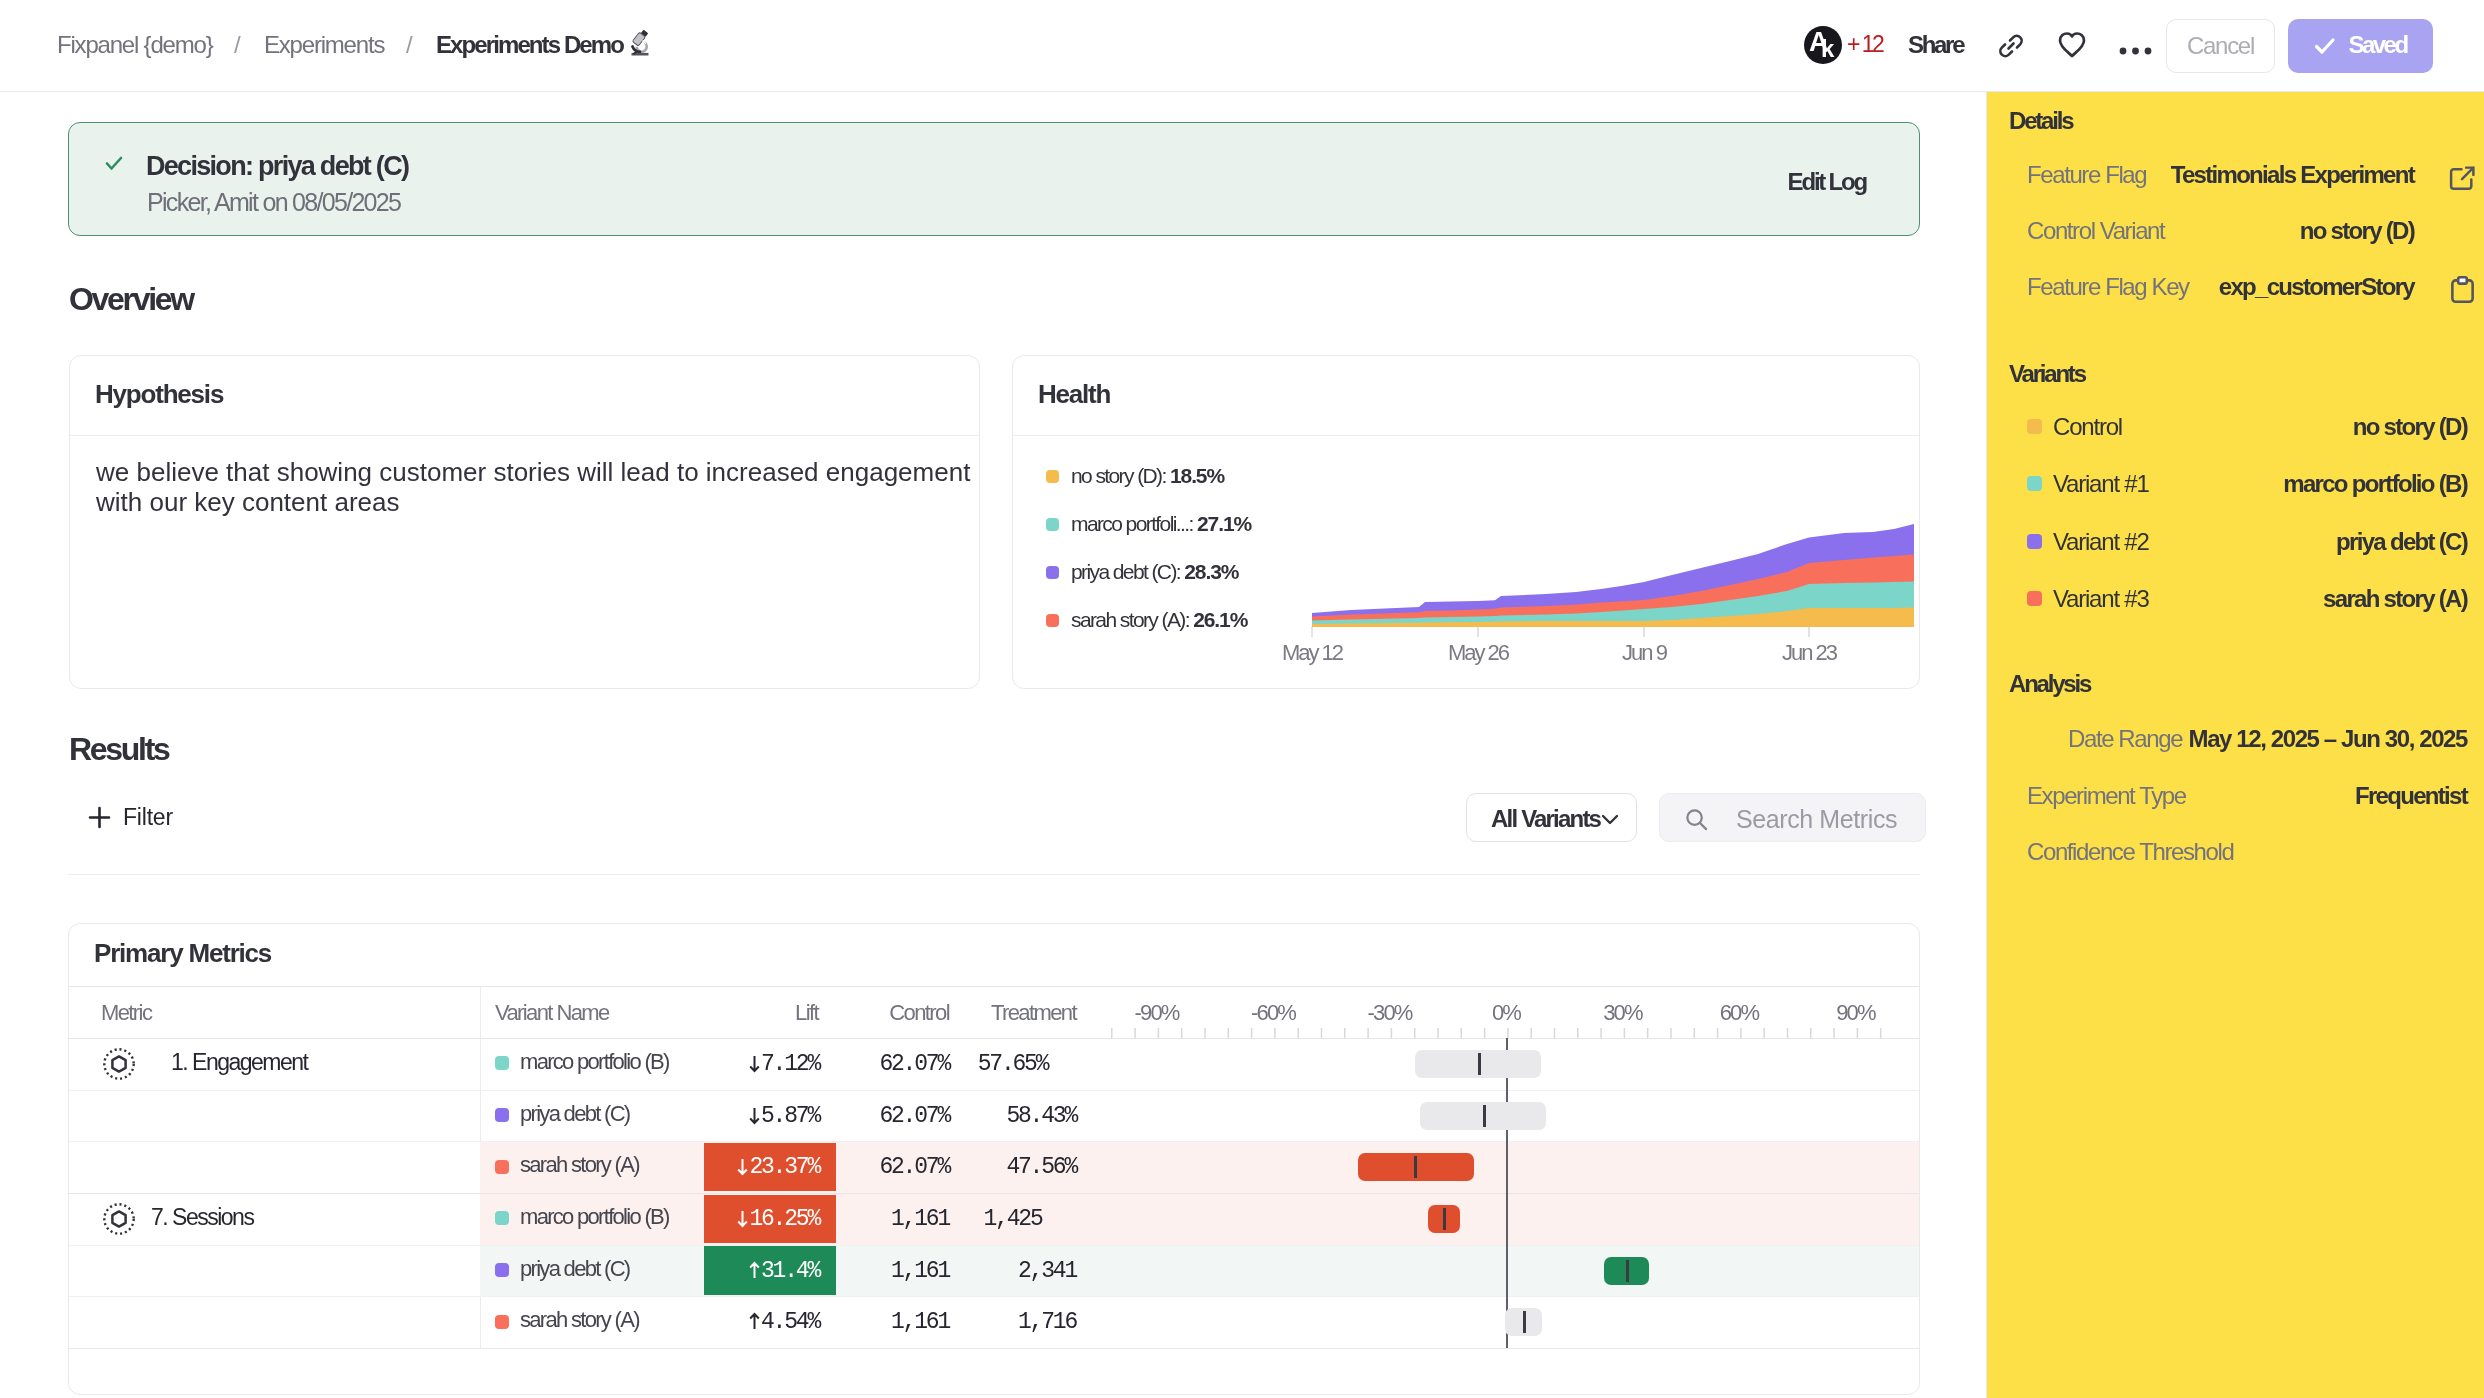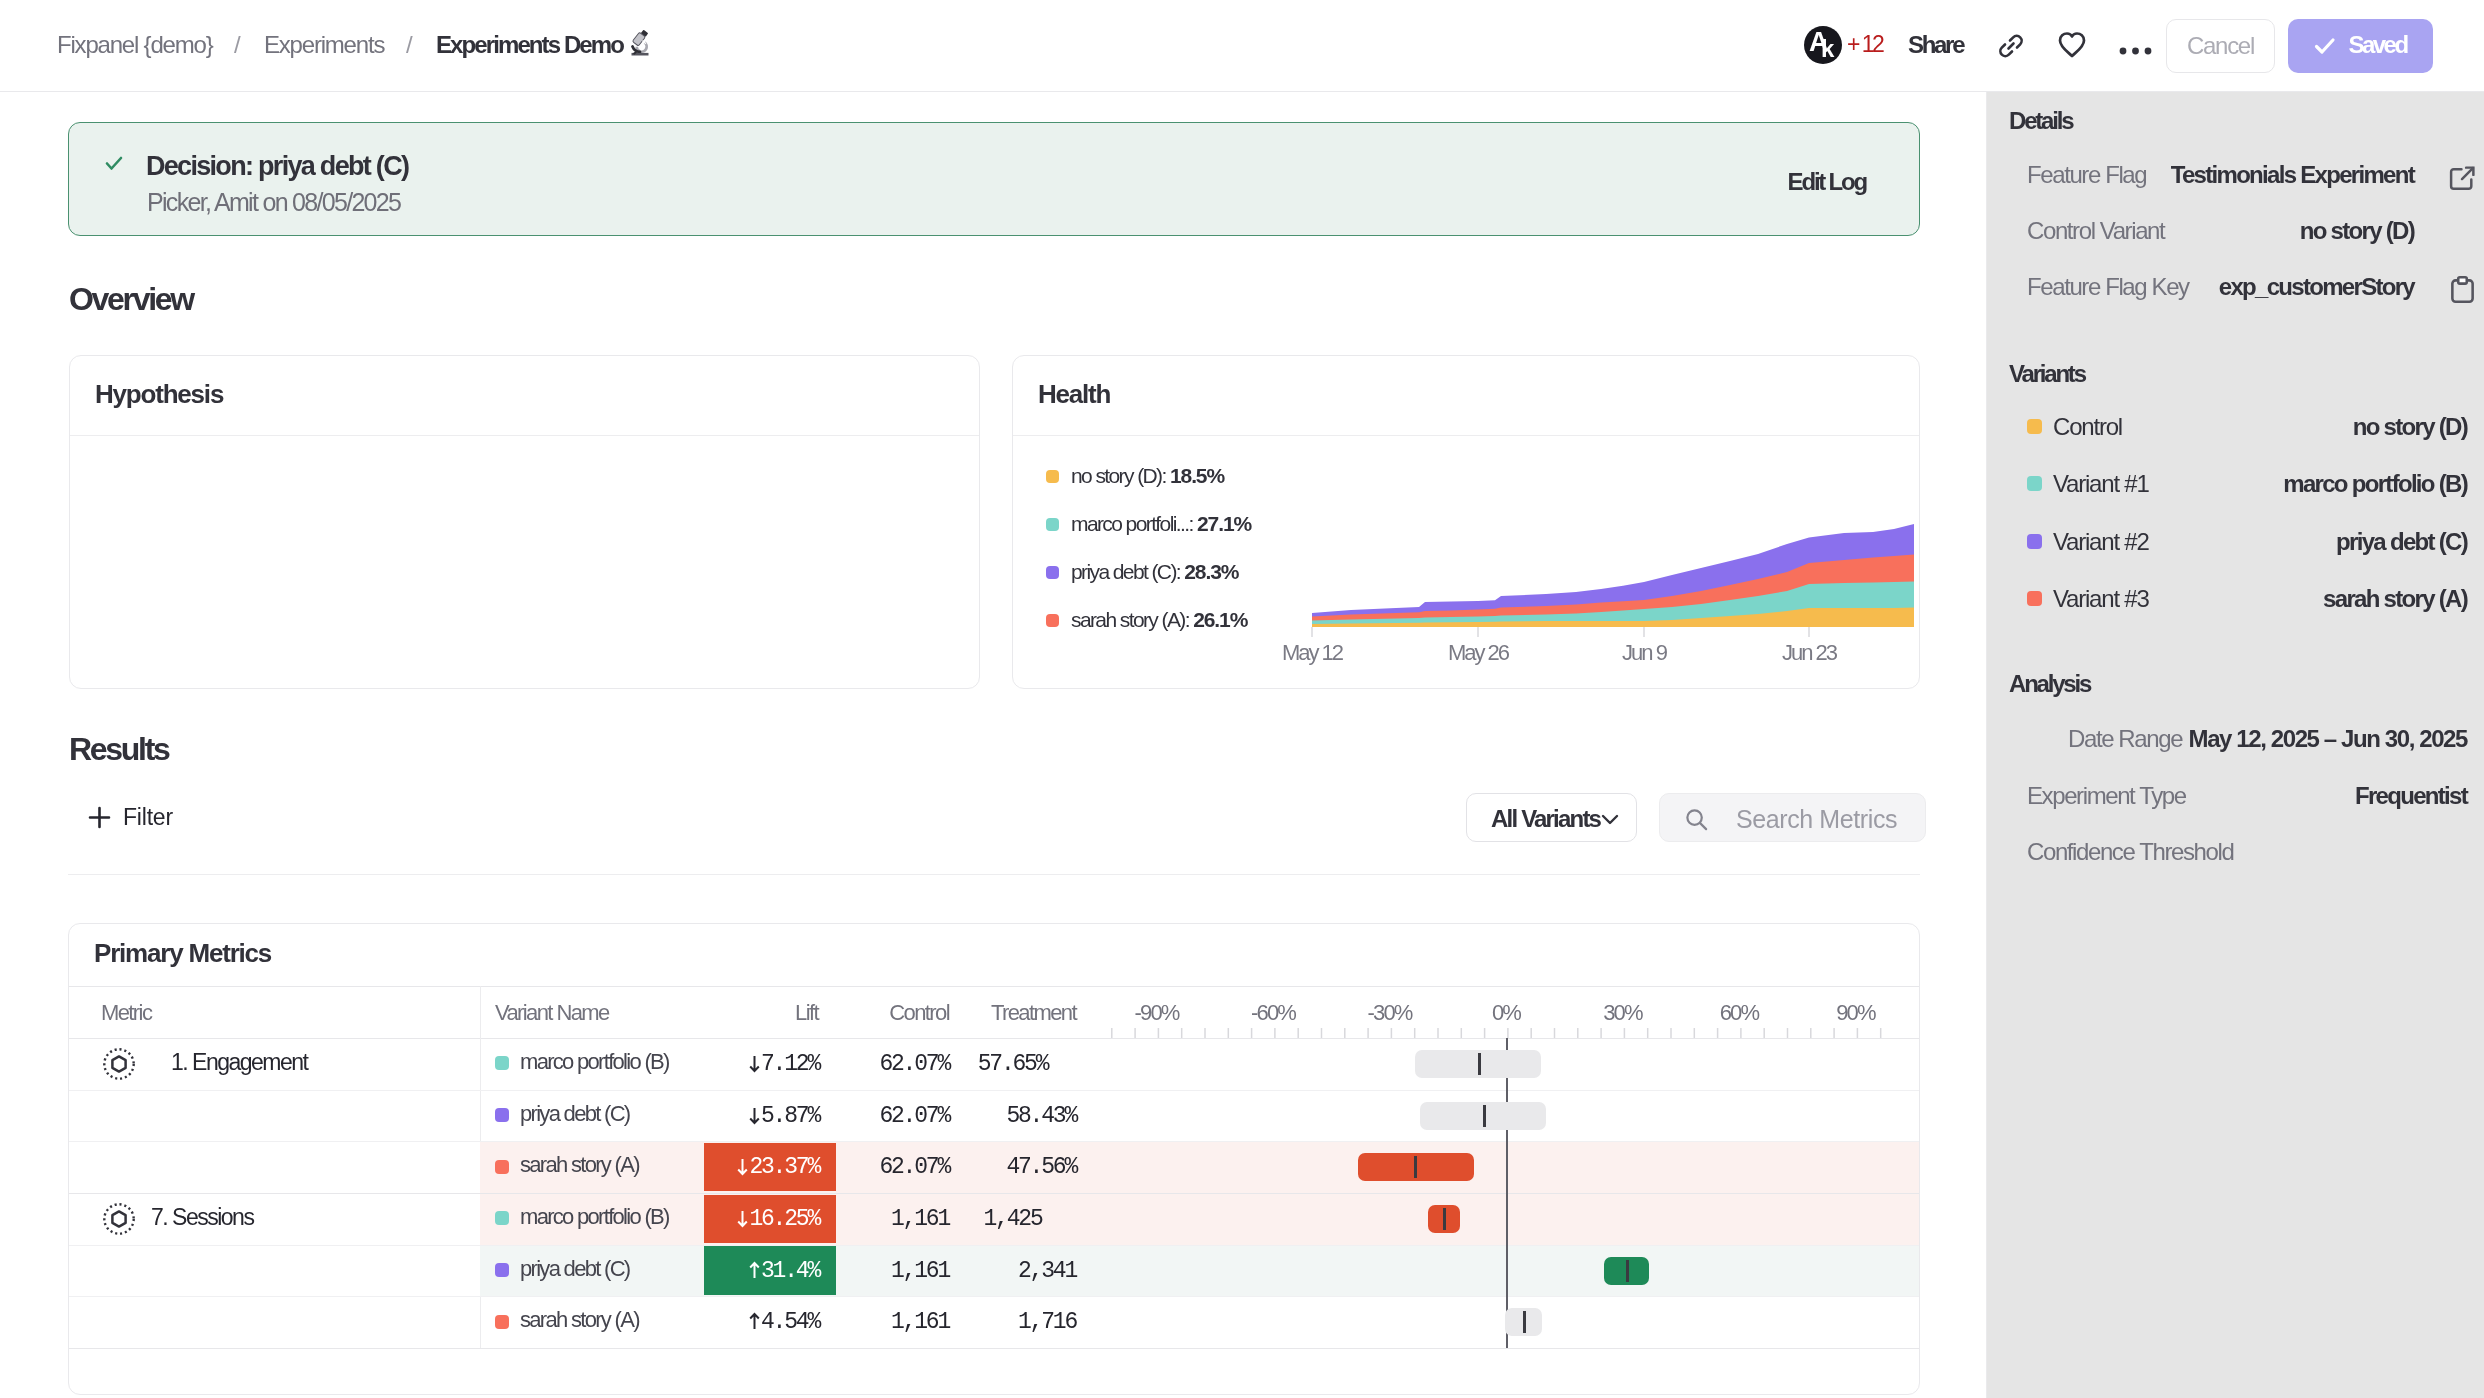--- a/index.html
+++ b/index.html
@@ -17,21 +17,21 @@
   background:#17171D; color:#fff; }
 #avatar .a1 { position:absolute; left:5px; top:1px; font-size:27px; font-weight:700; }
 #avatar .a2 { position:absolute; left:17px; top:9px; font-size:24px; font-weight:700; }
 #plus12 { position:absolute; left:1847px; top:31px; font-size:23px; letter-spacing:-2.5px; color:#b91c1c; }
 #share { position:absolute; left:1908px; top:31px; font-size:24px; font-weight:700; letter-spacing:-2.3px; color:#32323A; }
 .hbtn { position:absolute; top:19px; height:54px; border-radius:10px; font-size:26px; line-height:52px; text-align:center; }
 #cancel { left:2166px; width:109px; border:1px solid #E7E7EA; color:#ACACB4; font-size:24px; letter-spacing:-1.3px; }
 #saved { left:2288px; width:145px; background:#A9A4F2; color:#fff; font-weight:700; font-size:24px; letter-spacing:-2.5px; }
 
 #sidebar { position:absolute; left:1986px; top:92px; width:498px; height:1306px;
-  border-left:1px solid #EAEAEC; background:#e5e5e5; }
+  border-left:1px solid #EAEAEC; background:#fde047; }
 .sb-h { position:absolute; left:22px; font-size:24px; font-weight:700; letter-spacing:-2.2px; color:#32323A; }
 .sb-label { position:absolute; left:40px; font-size:24px; letter-spacing:-1.4px; color:#73737D; }
 .sb-val { position:absolute; right:70px; font-size:24px; font-weight:700; letter-spacing:-1.7px; color:#32323A; text-align:right; }
 .sb-val2 { position:absolute; right:17px; font-size:24px; font-weight:700; letter-spacing:-1.7px; color:#32323A; text-align:right; }
 .sb-sq { position:absolute; left:40px; width:15px; height:15px; border-radius:4px; }
 .sb-vname { position:absolute; left:66px; font-size:24px; letter-spacing:-1.2px; color:#32323A; }
 
 #banner { position:absolute; left:68px; top:122px; width:1852px; height:114px;
   background:#EAF2EE; border:1px solid #4A9170; border-radius:12px; }
 #banner .t { position:absolute; left:77px; top:29px; font-size:27px; line-height:28px; font-weight:700; letter-spacing:-1.7px; }
@@ -179,20 +179,21 @@
   <span class="t">Decision: priya debt (C)</span>
   <span class="s">Picker, Amit on 08/05/2025</span>
   <span class="e">Edit Log</span>
 </div>
 
 <div class="h2" style="top:281px;">Overview</div>
 
 <div class="card" style="left:69px; top:355px; width:911px; height:334px;">
   <div class="ct">Hypothesis</div>
   <div class="chd"></div>
+  <div class="abs" style="left:26px; top:101px; width:884px; font-size:26px; letter-spacing:0px; line-height:30px; color:#32323C;">we believe that showing customer stories will lead to increased engagement with our key content areas</div>
 </div>
 
 <div class="card" style="left:1012px; top:355px; width:908px; height:334px;">
   <div class="ct">Health</div>
   <div class="chd"></div>
   <div class="lg-sq" style="left:33px; top:114px; background:#F6BB4D;"></div>
   <div class="lg-t" style="left:58px; top:108px;">no story (D): <b>18.5%</b></div>
   <div class="lg-sq" style="left:33px; top:162px; background:#7BD5C9;"></div>
   <div class="lg-t" style="left:58px; top:156px;">marco portfoli...: <b>27.1%</b></div>
   <div class="lg-sq" style="left:33px; top:210px; background:#8A70ED;"></div>

